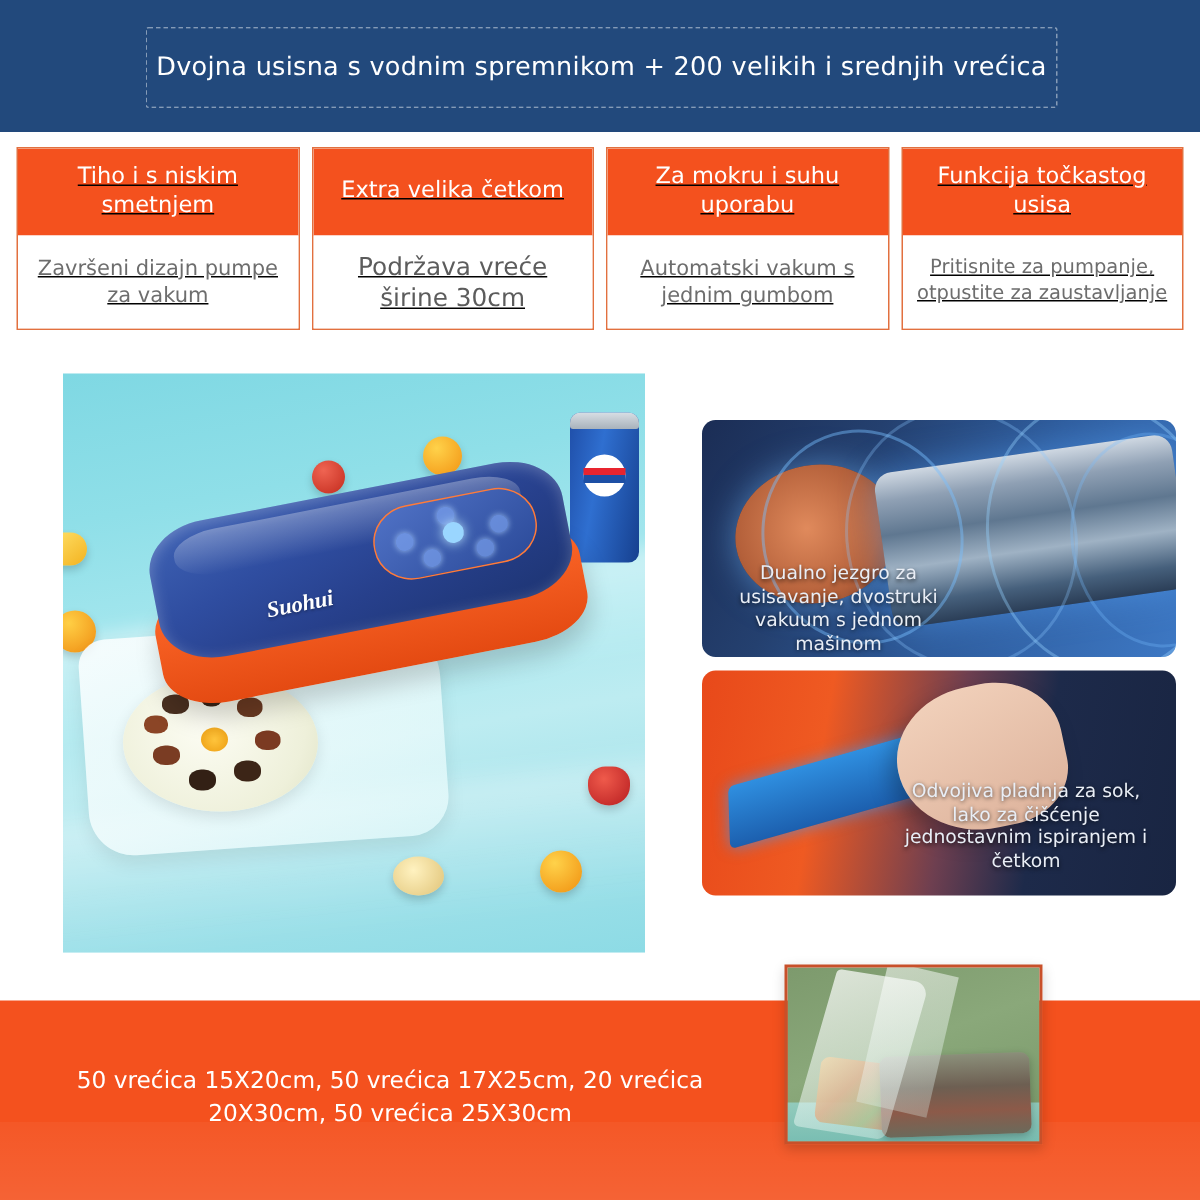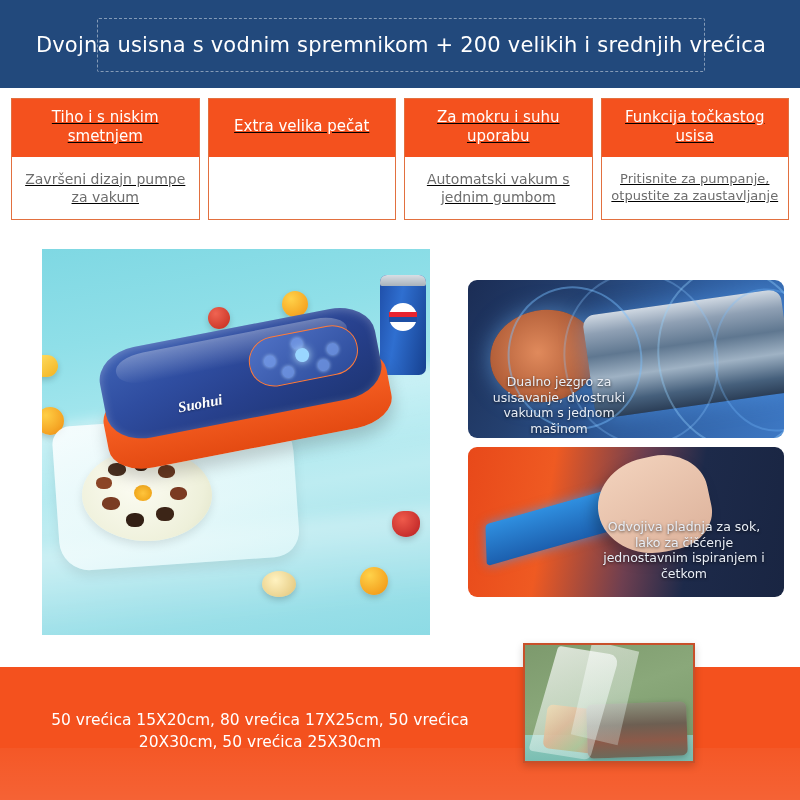--- a/index.html
+++ b/index.html
@@ -17,21 +17,21 @@
     position:absolute;left:0;top:0;width:800px;height:88px;
     background:#22497c;
   }
   .banner-inner{
     position:absolute;left:97px;top:18px;width:606px;height:52px;
     border:1px dashed rgba(255,255,255,.45);
     border-radius:2px;
     display:flex;align-items:center;justify-content:center;
   }
   .banner-title{
-    color:#ffffff;font-size:21px;letter-spacing:.2px;
+    color:#ffffff;font-size:17px;letter-spacing:.2px;
     font-family:"DejaVu Sans", sans-serif;
     white-space:nowrap;
   }
 
   
   .features{
     position:absolute;left:11px;top:98px;width:778px;height:122px;
     display:flex;gap:8px;text-decoration:underline;
   }
   .fbox{
@@ -257,21 +257,22 @@
   </div>
 
   <div class="features">
 
     <div class="fbox">
       <div class="fbox-head">Tiho i s niskim smetnjem</div>
       <div class="fbox-body">Završeni dizajn pumpe za vakum</div>
     </div>
 
     <div class="fbox big">
-      <div class="fbox-head">Extra velika pečat</div>
+      <div class="fbox-head">Extra velika četkom</div>
+      <div class="fbox-body">Podržava vreće širine 30cm</div>
     </div>
 
     <div class="fbox">
       <div class="fbox-head">Za mokru i suhu uporabu</div>
       <div class="fbox-body">Automatski vakum s jednim gumbom</div>
     </div>
 
     <div class="fbox wide">
       <div class="fbox-head">Funkcija točkastog usisa</div>
       <div class="fbox-body">Pritisnite za pumpanje, otpustite za zaustavljanje</div>
@@ -340,21 +341,21 @@
     <div class="cyl"></div>
     <div class="swirl" style="left:40px;top:6px;width:130px;height:140px;transform:rotate(-16deg);"></div>
     <div class="swirl" style="left:96px;top:-8px;width:150px;height:170px;transform:rotate(-14deg);border-color:rgba(140,200,255,.30);"></div>
     <div class="swirl" style="left:190px;top:-14px;width:150px;height:180px;transform:rotate(-12deg);border-color:rgba(150,210,255,.38);"></div>
     <div class="swirl" style="left:246px;top:8px;width:110px;height:140px;transform:rotate(-10deg);border-color:rgba(120,190,255,.30);"></div>
     <div class="rcaption rcap-1">Dualno jezgro za usisavanje, dvostruki vakuum s jednom mašinom</div>
   </div>
 
   <div class="bottomband">
     <div class="sheen"></div>
-    <div class="bottom-text">50 vrećica 15X20cm, 80 vrećica 17X25cm, 50 vrećica 20X30cm, 50 vrećica 25X30cm</div>
+    <div class="bottom-text">50 vrećica 15X20cm, 50 vrećica 17X25cm, 20 vrećica 20X30cm, 50 vrećica 25X30cm</div>
   </div>
 
   <div class="bagphoto">
     <div class="cloth"></div>
     <div class="veg"></div>
     <div class="stack"></div>
     <div class="bg1"></div>
     <div class="bg2"></div>
   </div>
 

